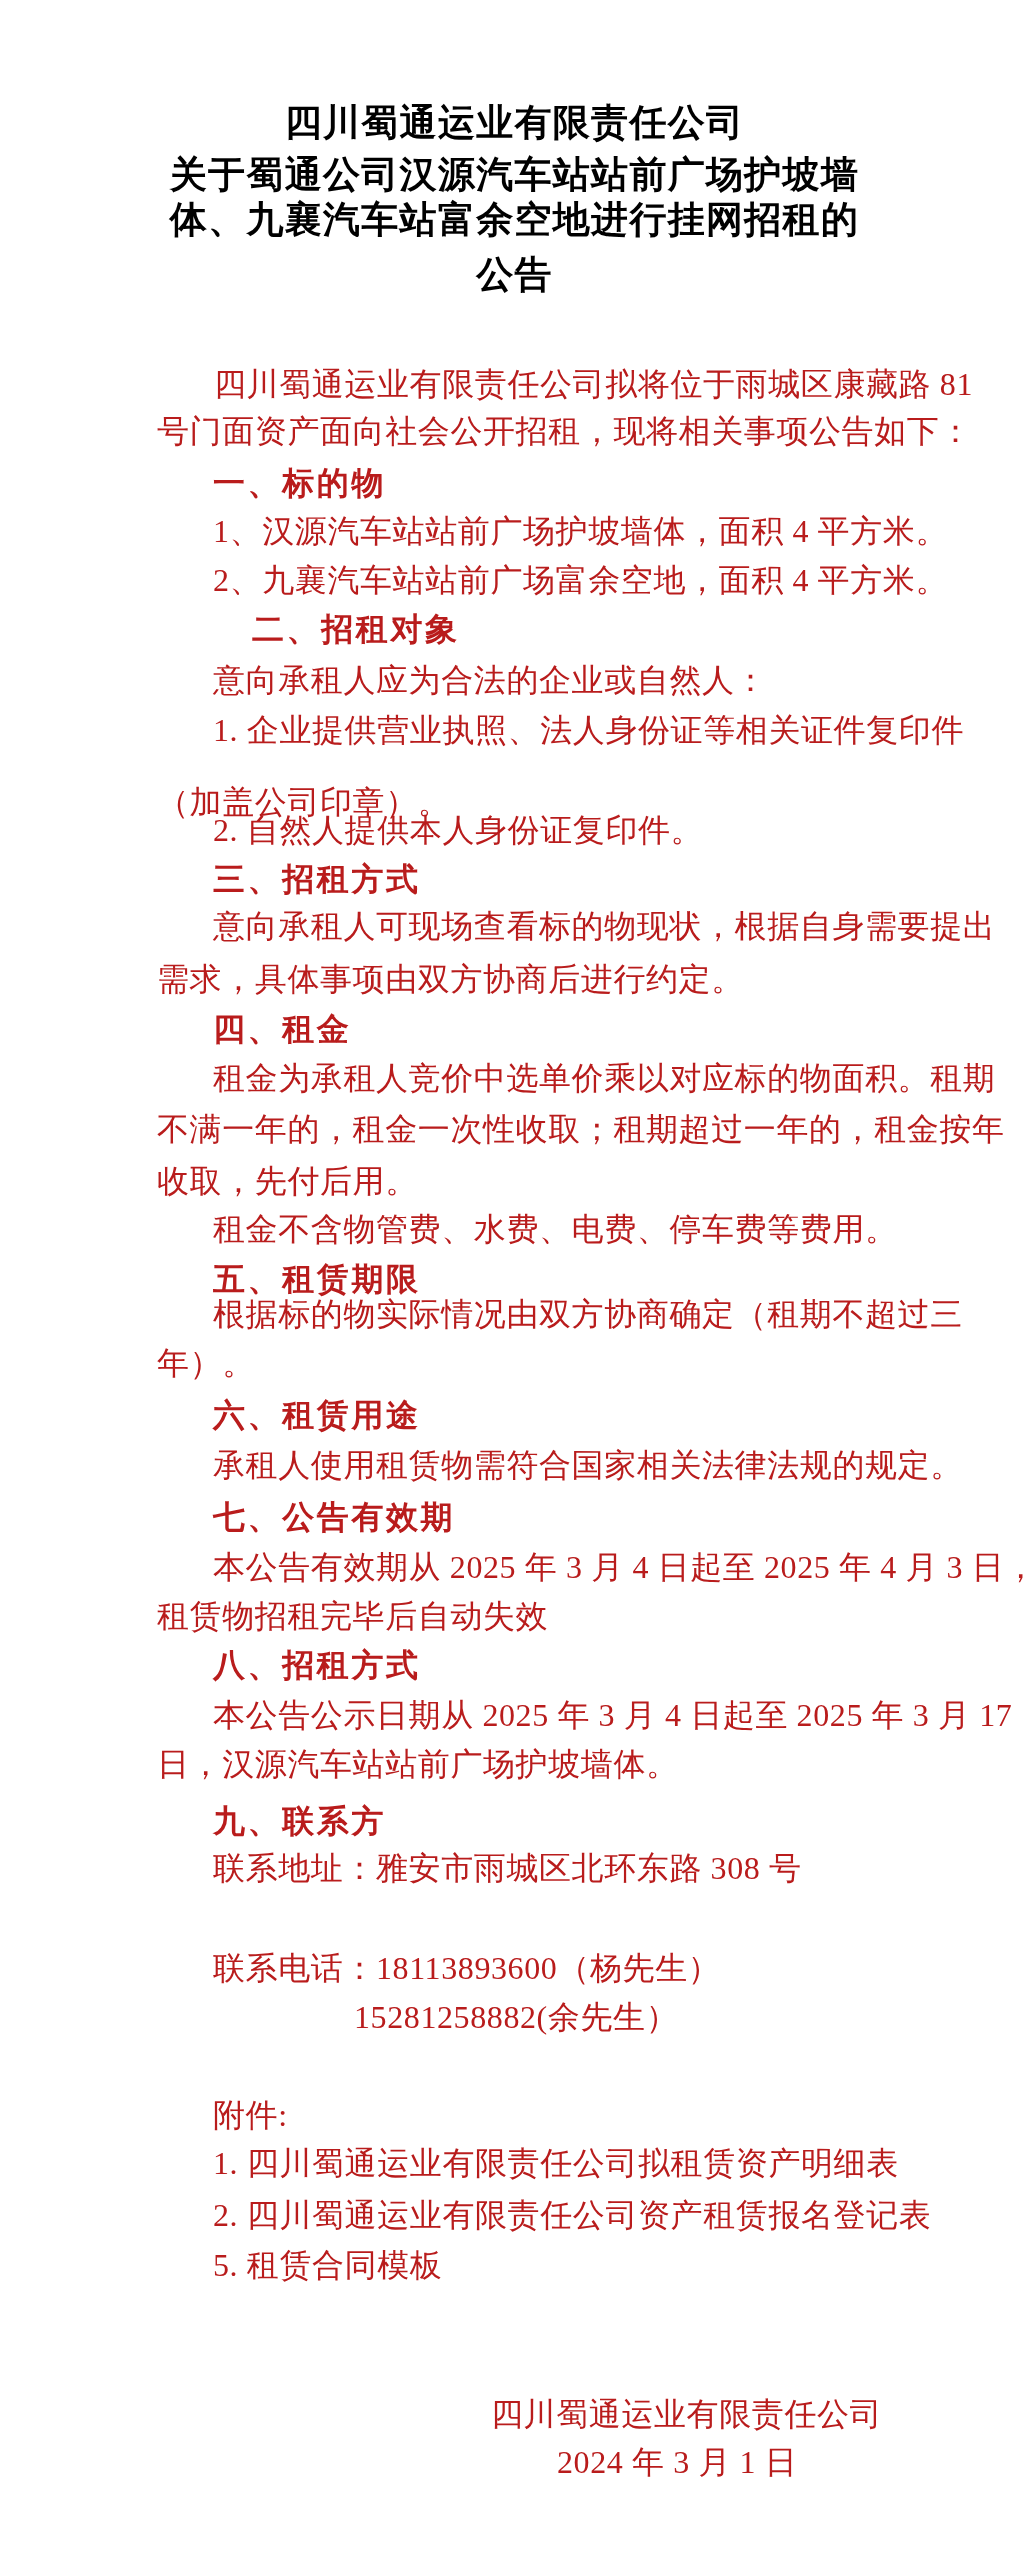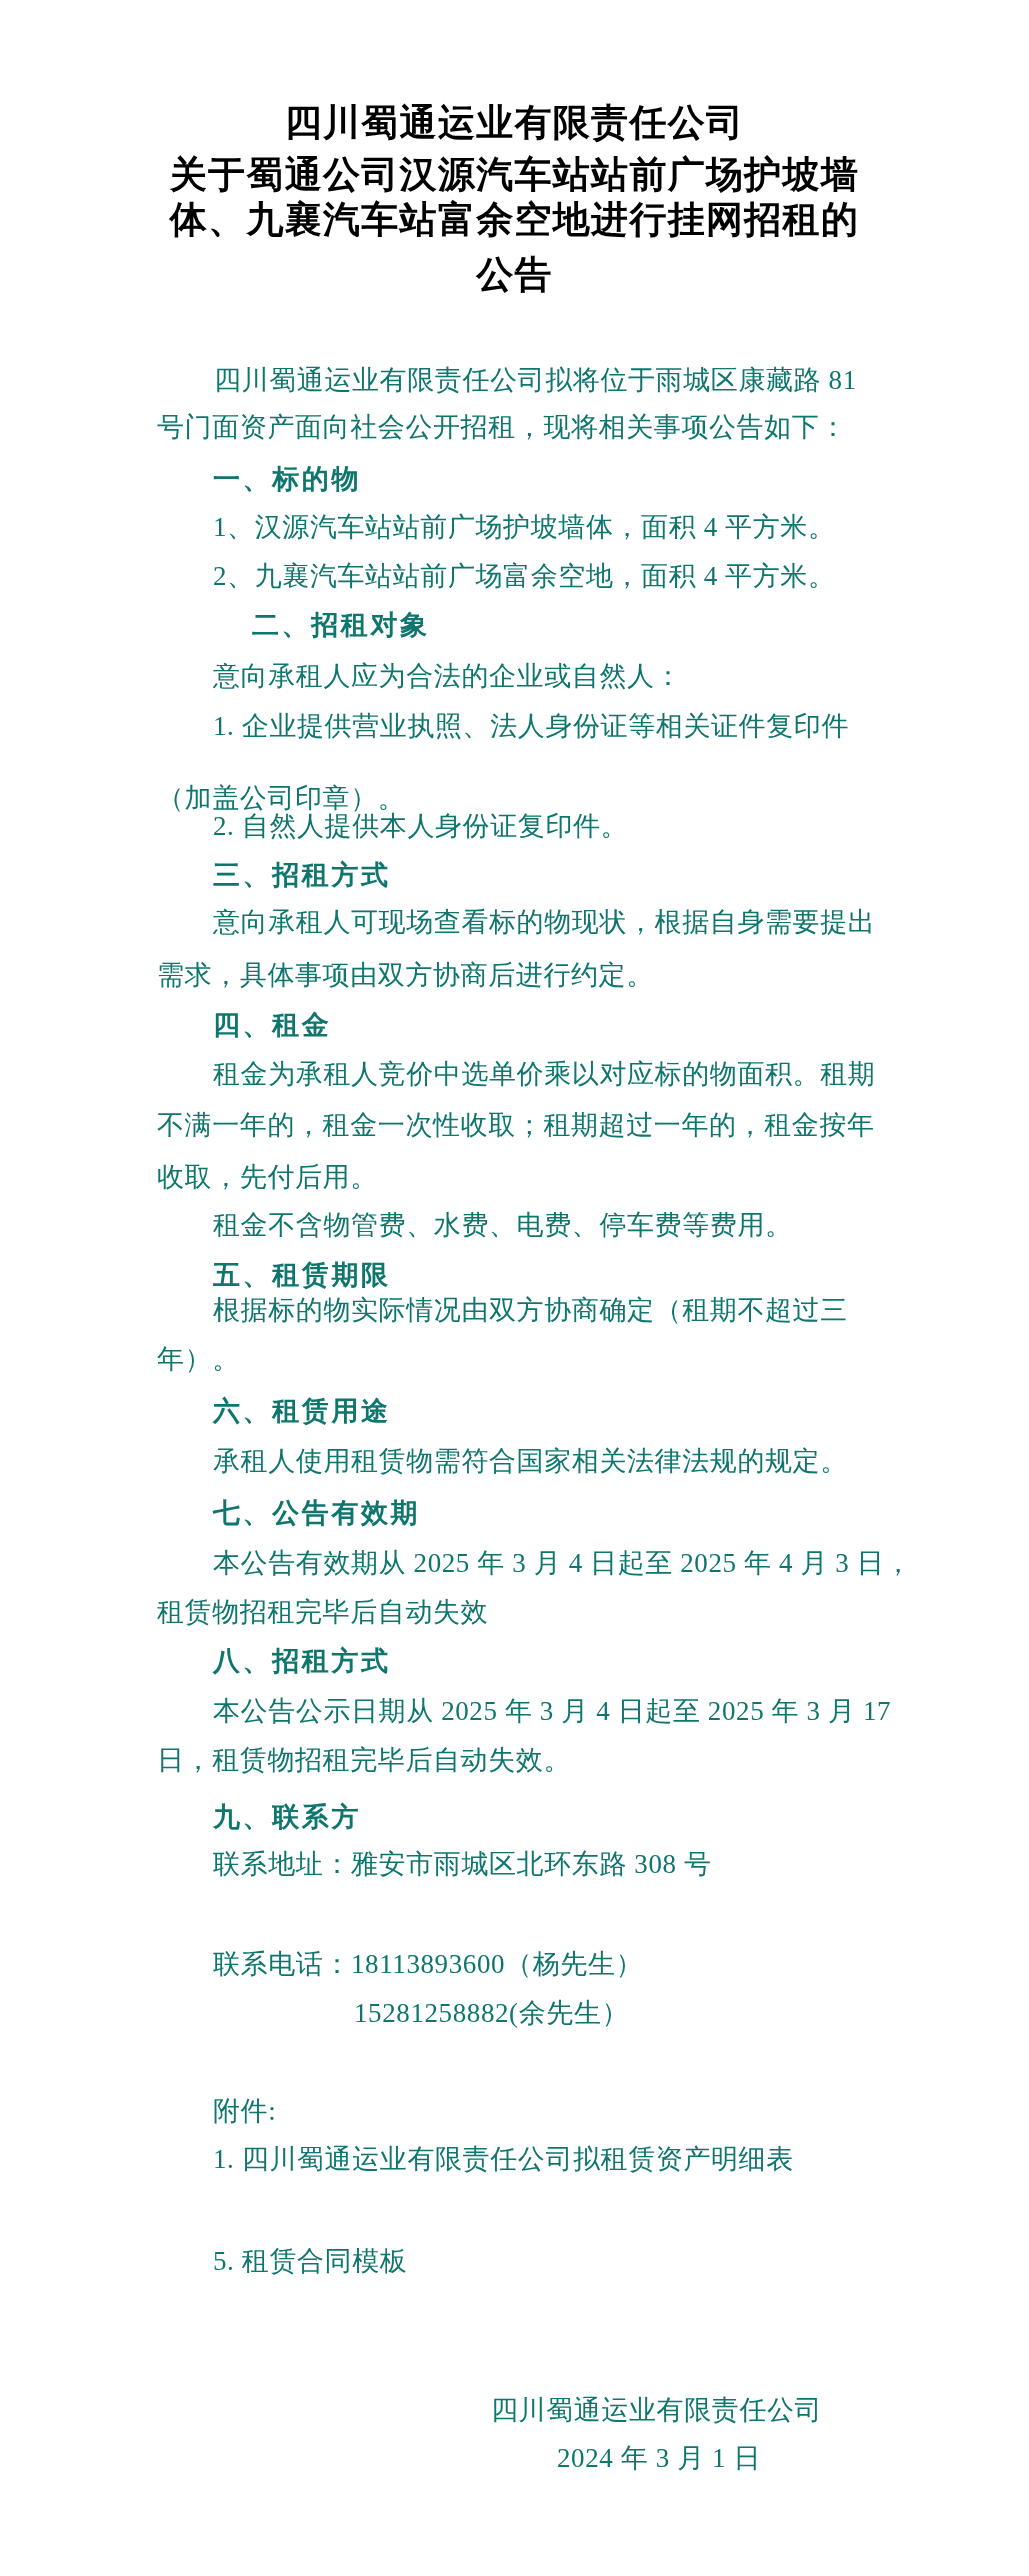--- a/index.html
+++ b/index.html
@@ -16,24 +16,24 @@
     left: 0; top: 0;
     width: 1029px;
     height: 2576px;
     background: #ffffff;
     overflow: hidden;
   }
   .line {
     position: absolute;
     white-space: pre;
     font-family: "Liberation Serif", "DejaVu Serif", serif;
-    font-size: 27px;
+    font-size: 32px;
     line-height: 1.25;
     letter-spacing: 0.6px;
-    color: #0f766e;
+    color: #b91c1c;
   }
   .heading {
     font-family: "Liberation Sans", "DejaVu Sans", sans-serif;
     font-weight: bold;
     letter-spacing: 2.6px;
   }
   .title-line {
     position: absolute;
     left: 0;
     width: 100%;
@@ -86,28 +86,29 @@
 
   <div class="line heading" style="top:1395px;left:213px;">六、租赁用途</div>
   <div class="line" style="top:1445px;left:213px;">承租人使用租赁物需符合国家相关法律法规的规定。</div>
 
   <div class="line heading" style="top:1497px;left:213px;">七、公告有效期</div>
   <div class="line" style="top:1547px;left:213px;">本公告有效期从 2025 年 3 月 4 日起至 2025 年 4 月 3 日，</div>
   <div class="line" style="top:1596px;left:157px;">租赁物招租完毕后自动失效</div>
 
   <div class="line heading" style="top:1645px;left:213px;">八、招租方式</div>
   <div class="line" style="top:1695px;left:213px;">本公告公示日期从 2025 年 3 月 4 日起至 2025 年 3 月 17</div>
-  <div class="line" style="top:1744px;left:157px;">日，租赁物招租完毕后自动失效。</div>
+  <div class="line" style="top:1744px;left:157px;">日，汉源汽车站站前广场护坡墙体。</div>
 
   <div class="line heading" style="top:1801px;left:213px;">九、联系方</div>
   <div class="line" style="top:1848px;left:213px;">联系地址：雅安市雨城区北环东路 308 号</div>
   <div class="line" style="top:1948px;left:213px;">联系电话：18113893600（杨先生）</div>
   <div class="line" style="top:1997px;left:354px;">15281258882(余先生）</div>
 
   <div class="line" style="top:2095px;left:213px;">附件:</div>
   <div class="line" style="top:2143px;left:213px;">1. 四川蜀通运业有限责任公司拟租赁资产明细表</div>
+  <div class="line" style="top:2195px;left:213px;">2. 四川蜀通运业有限责任公司资产租赁报名登记表</div>
   <div class="line" style="top:2245px;left:213px;">5. 租赁合同模板</div>
 
   <div class="line" style="top:2394px;left:491px;">四川蜀通运业有限责任公司</div>
   <div class="line" style="top:2442px;left:557px;">2024 年 3 月 1 日</div>
 
 </div>
 
 
 </body></html>

